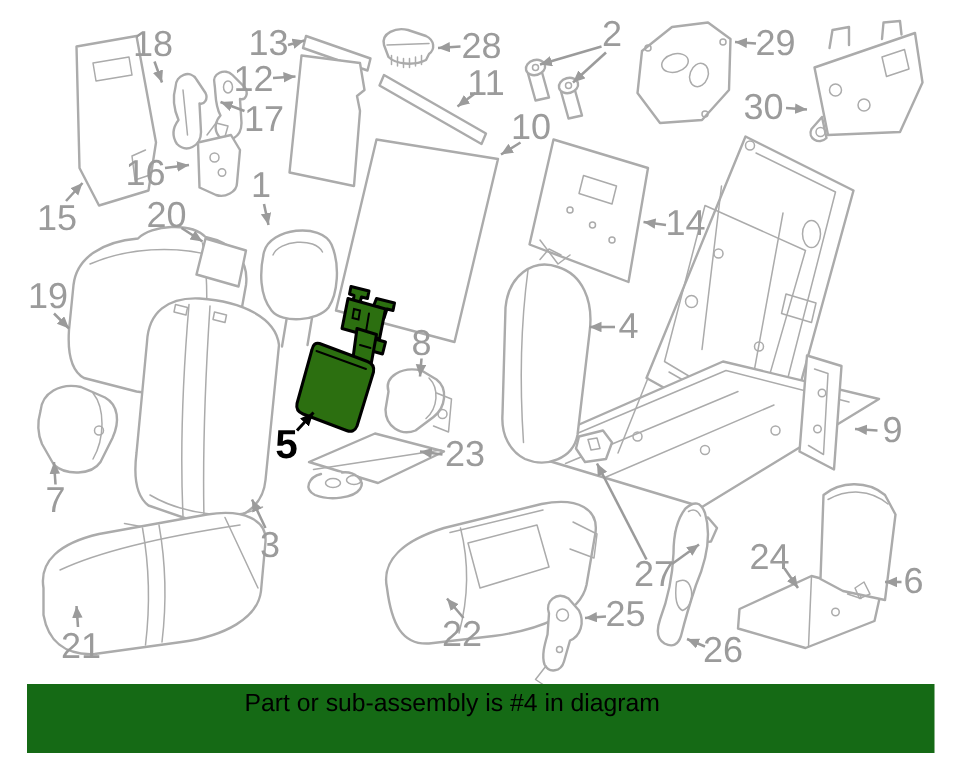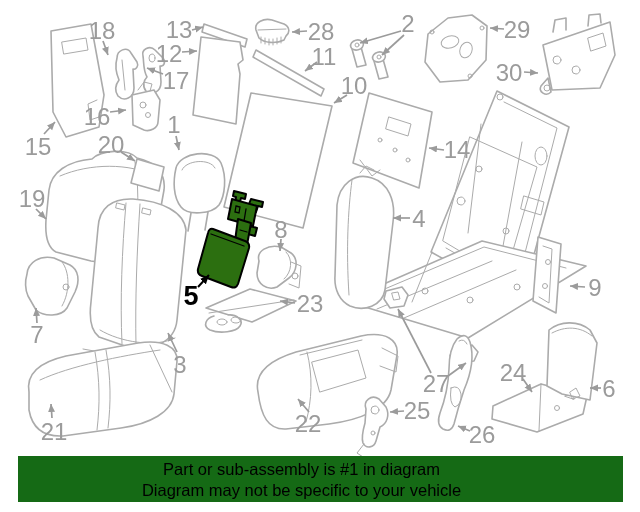--- a/index.html
+++ b/index.html
@@ -298,16 +298,15 @@
         <line x1="307" y1="31" x2="292" y2="32" stroke="#9b9b9b" stroke-width="1.7" marker-end="url(#ah)"></line>
         <text x="321" y="31" class="lbl">28</text>
         <line x1="504" y1="29" x2="490" y2="28" stroke="#9b9b9b" stroke-width="1.7" marker-end="url(#ah)"></line>
         <text x="517" y="29" class="lbl">29</text>
         <line x1="524" y1="72" x2="538" y2="73" stroke="#9b9b9b" stroke-width="1.7" marker-end="url(#ah)"></line>
         <text x="509" y="72" class="lbl">30</text>
       </g>
   </svg>
 
   <div class="banner" style="background: rgb(21, 106, 21); color: rgb(0, 0, 0);">
-    <div>Part or sub-assembly is #1 in diagram</div>
-    <div>Diagram may not be specific to your vehicle</div>
+    <div>Part or sub-assembly is #4 in diagram</div>
   </div>
 </div>
 
 </body></html>

